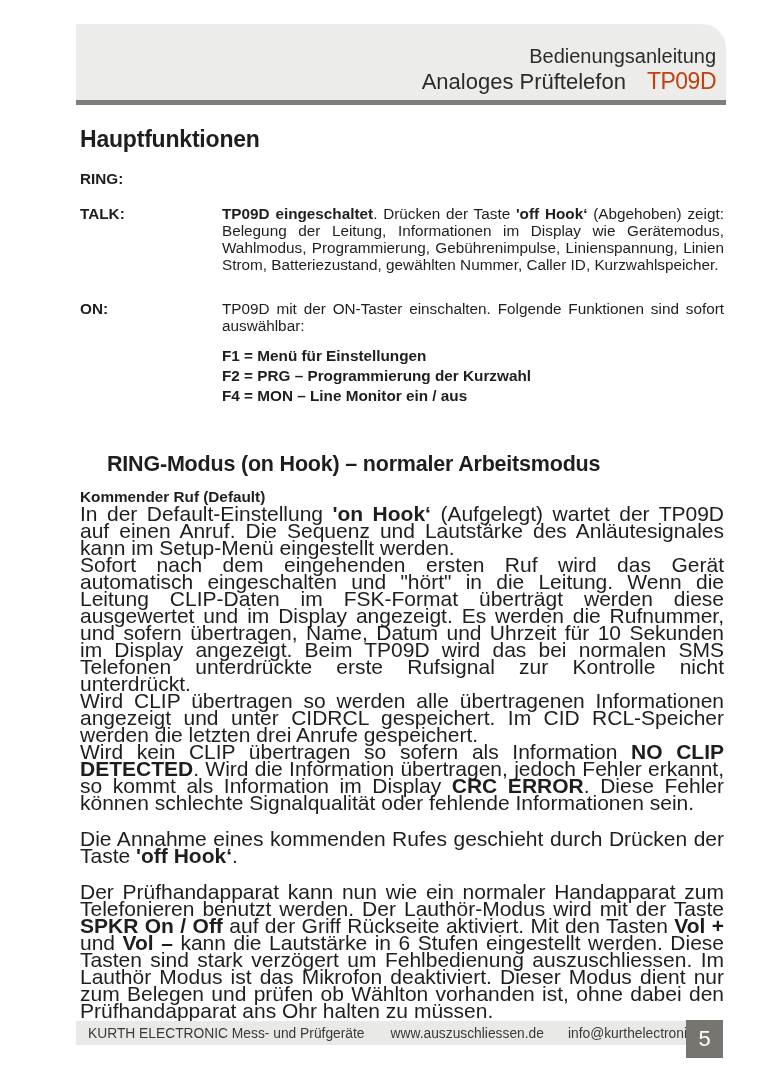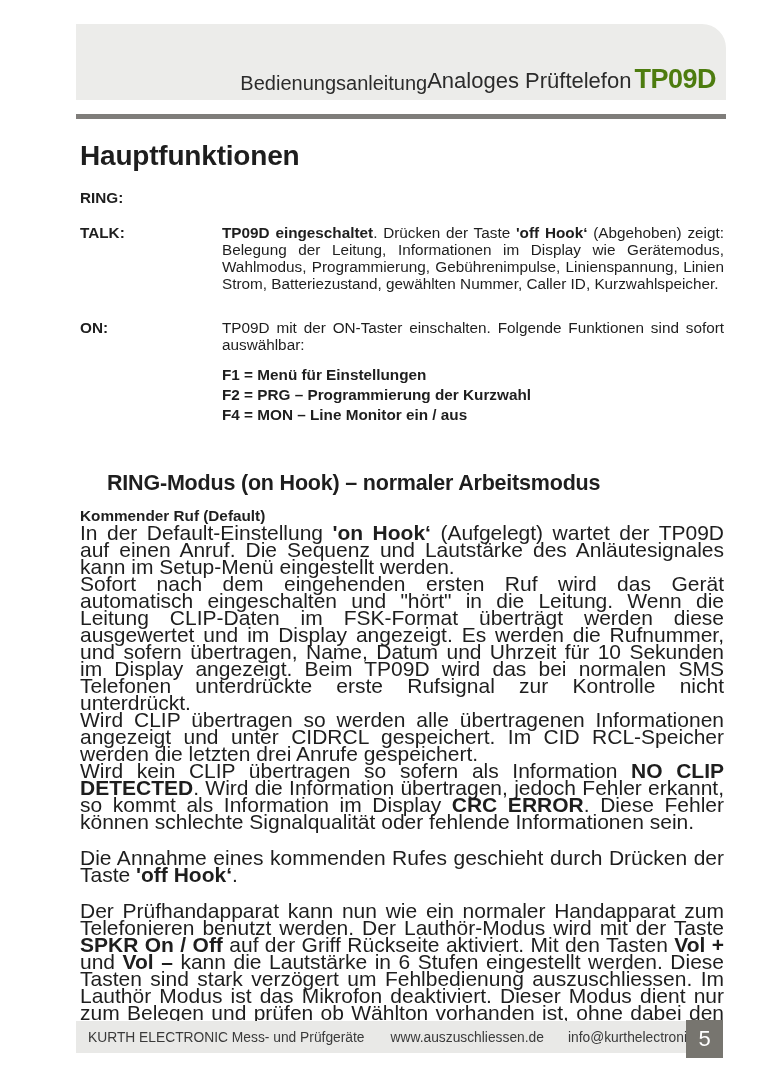--- a/index.html
+++ b/index.html
@@ -3,48 +3,48 @@
 <meta charset="utf-8">
 <style>
   * { margin:0; padding:0; box-sizing:border-box; }
   html,body { background:#ffffff; }
   body {
     width:760px; height:1078px; position:relative; overflow:hidden;
     font-family:"Liberation Sans", sans-serif; color:#1e1e1e;
   }
   
   .header-box {
-    margin:24px 34px 14px 76px; height:76px; background:#ececea;
+    margin:24px 34px 0 76px; height:76px; background:#ececea;
     border-top-right-radius:24px;
-    display:flex; flex-direction:row; justify-content:flex-end; align-items:flex-end;
+    display:flex; flex-direction:column; justify-content:flex-end; align-items:flex-end;
     padding:0 10px 5px 0;
   }
   .doc-type { font-size:20px; line-height:23px; color:#2b2b2b; }
-  .product-line { display:flex; align-items:baseline; gap:3px; }
+  .product-line { display:flex; align-items:baseline; gap:21px; }
   .product-prefix { font-size:22px; line-height:27px; color:#2b2b2b; }
-  .model { font-size:27px; font-weight:bold; letter-spacing:-0.5px; color:#4d7c0f; }
+  .model { font-size:23px; font-weight:normal; letter-spacing:-0.5px; color:#c2410c; }
   .header-rule { height:5px; background:#7f7d7a; margin:0 34px 0 76px; }
   
   .content { padding:0 36px 0 80px; }
-  .page-title { font-size:28px; font-weight:bold; letter-spacing:-0.2px; margin-top:21px; }
+  .page-title { font-size:23px; font-weight:bold; letter-spacing:-0.2px; margin-top:21px; }
   .def-list { margin-top:17px; }
   .def-row { display:flex; }
   .def-row + .def-row { margin-top:18px; }
   .def-row.gap-lg { margin-top:27px; }
   .def-term { flex:0 0 142px; font-weight:bold; font-size:15.3px; line-height:17px; }
   .def-desc { flex:1; font-size:15.3px; line-height:17px; text-align:justify; }
   .fn-list { margin:12px 0 0 142px; list-style:none; }
   .fn-list li { font-weight:bold; font-size:15.3px; line-height:20px; }
   .section-heading { margin-top:46px; font-size:21.5px; font-weight:bold; letter-spacing:-0.2px;margin-left:27px; }
   .subsection-heading { margin-top:11px; font-size:15.3px; line-height:17px; font-weight:bold; }
   .body-p { font-size:21px; line-height:17px; text-align:justify; }
   .body-p.spaced { margin-top:19px; }
   
   .footer-bar {
-    position:absolute; left:76px; top:1021px; width:647px; height:32px;
+    position:absolute; left:76px; top:1021px; width:647px; height:24px;
     background:#e9e9e7; display:flex; align-items:center; padding-left:12px;
     font-size:13.8px; color:#3a3a3a;
   }
   .footer-web { margin-left:26px; }
   .footer-email { margin-left:24px; }
   .page-badge {
     position:absolute; right:0; top:-1px; width:37px; height:38px;
     background:#77756f; color:#ffffff; font-size:22px;
     display:flex; align-items:center; justify-content:center;
   }

